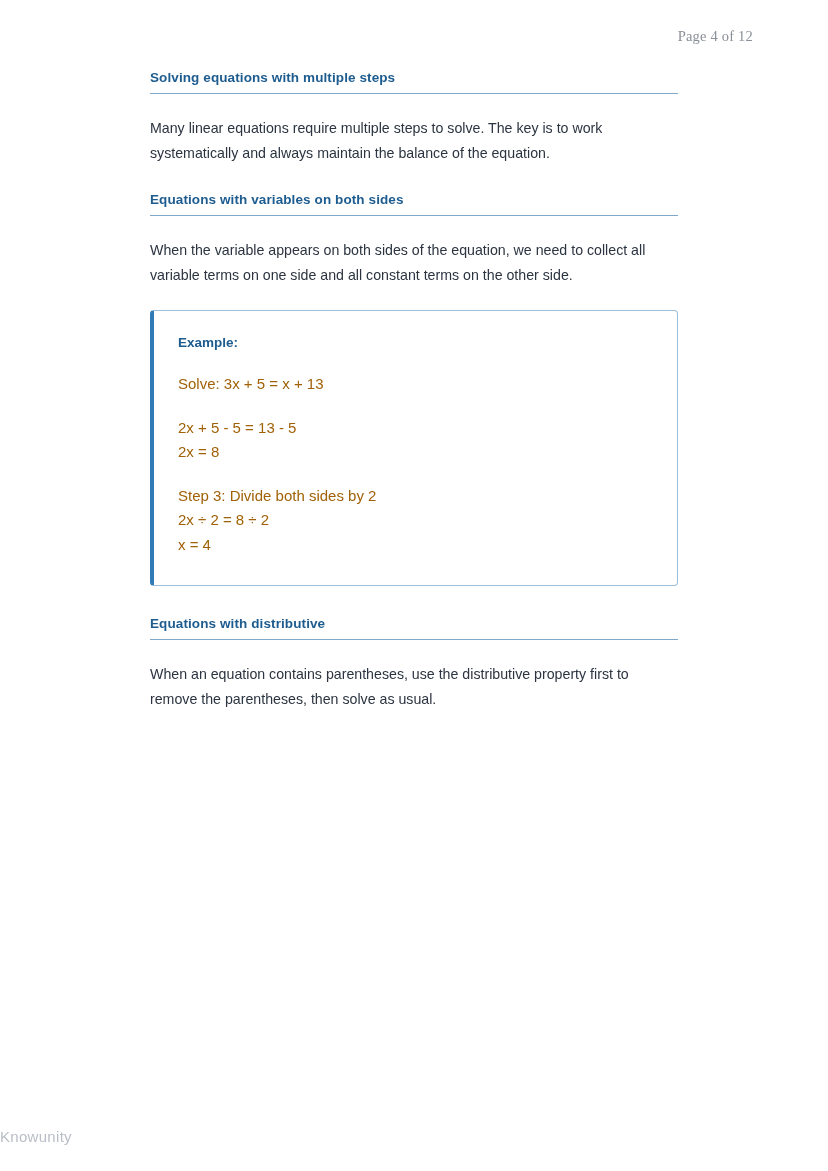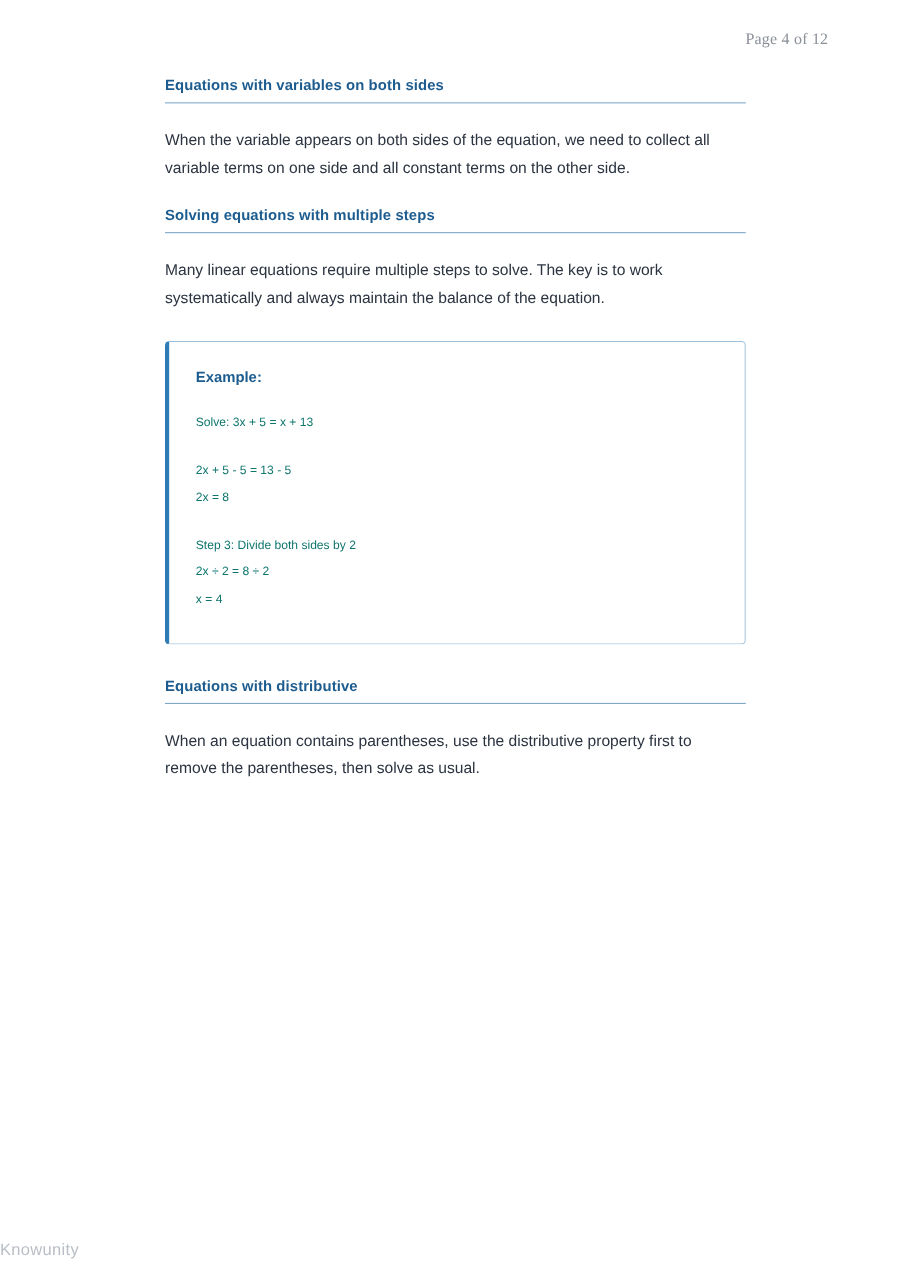--- a/index.html
+++ b/index.html
@@ -84,23 +84,23 @@
   }
 
   .example-title {
     font-size: 13.5px;
     font-weight: bold;
     color: #1d5c8f;
     margin: 0 0 22px 0;
   }
 
   .example-line {
-    font-size: 11px;
+    font-size: 15px;
     line-height: 24.5px;
-    color: #0f766e;
+    color: #a16207;
     margin: 0;
   }
 
   .example-group {
     margin-bottom: 19px;
   }
 
   .example-group:last-child {
     margin-bottom: 0;
   }
@@ -118,29 +118,29 @@
 </head>
 <body>
 
 <div class="page">
 
   <div class="page-number">Page 4 of 12</div>
 
   <div class="content">
 
     <div class="heading-block">
+      <h2 class="section-heading">Solving equations with multiple steps</h2>
+      <div class="rule"></div>
+      <p class="body-text">Many linear equations require multiple steps to solve. The key is to work systematically and always maintain the balance of the equation.</p>
+    </div>
+
+    <div class="heading-block">
       <h2 class="section-heading">Equations with variables on both sides</h2>
       <div class="rule"></div>
       <p class="body-text tight">When the variable appears on both sides of the equation, we need to collect all variable terms on one side and all constant terms on the other side.</p>
-    </div>
-
-    <div class="heading-block">
-      <h2 class="section-heading">Solving equations with multiple steps</h2>
-      <div class="rule"></div>
-      <p class="body-text">Many linear equations require multiple steps to solve. The key is to work systematically and always maintain the balance of the equation.</p>
     </div>
 
     <div class="example-box">
       <div class="example-title">Example:</div>
 
       <div class="example-group">
         <p class="example-line">Solve: 3x + 5 = x + 13</p>
       </div>
 
 

